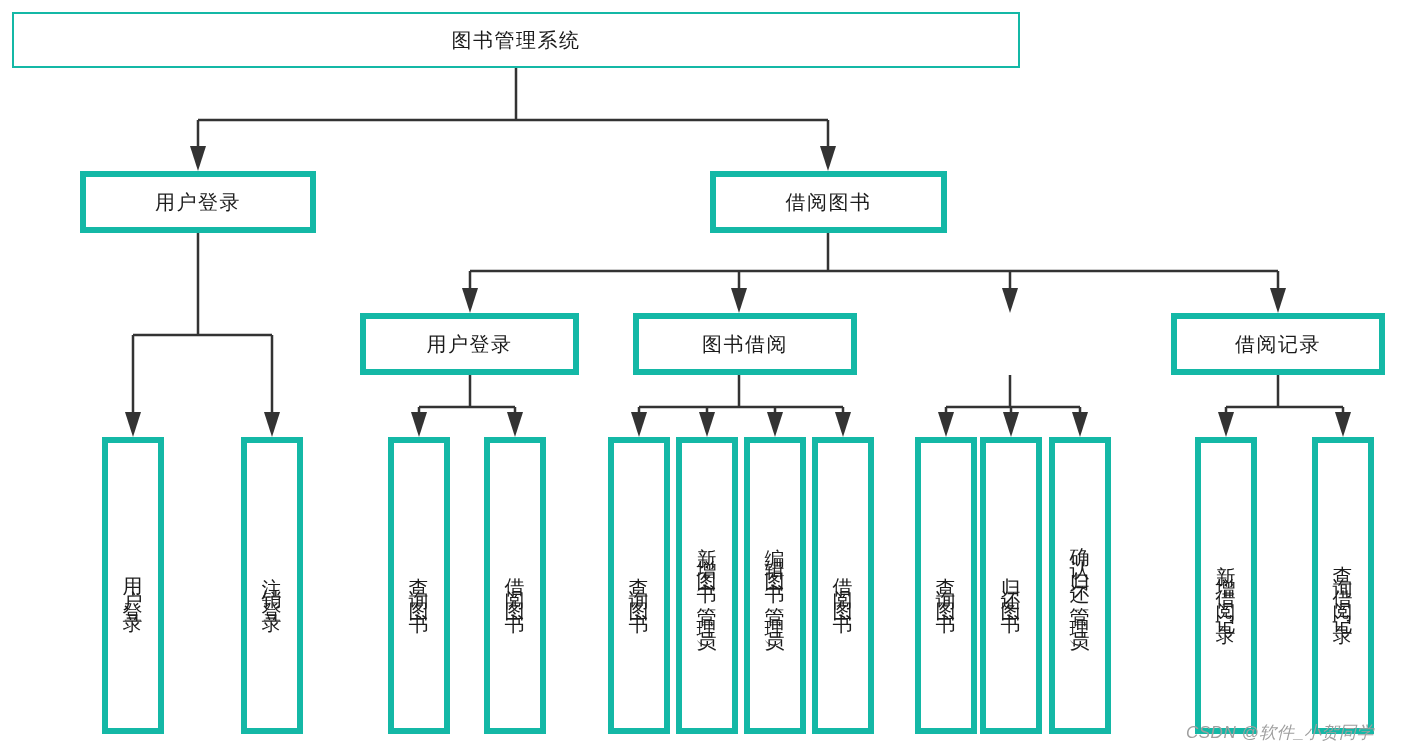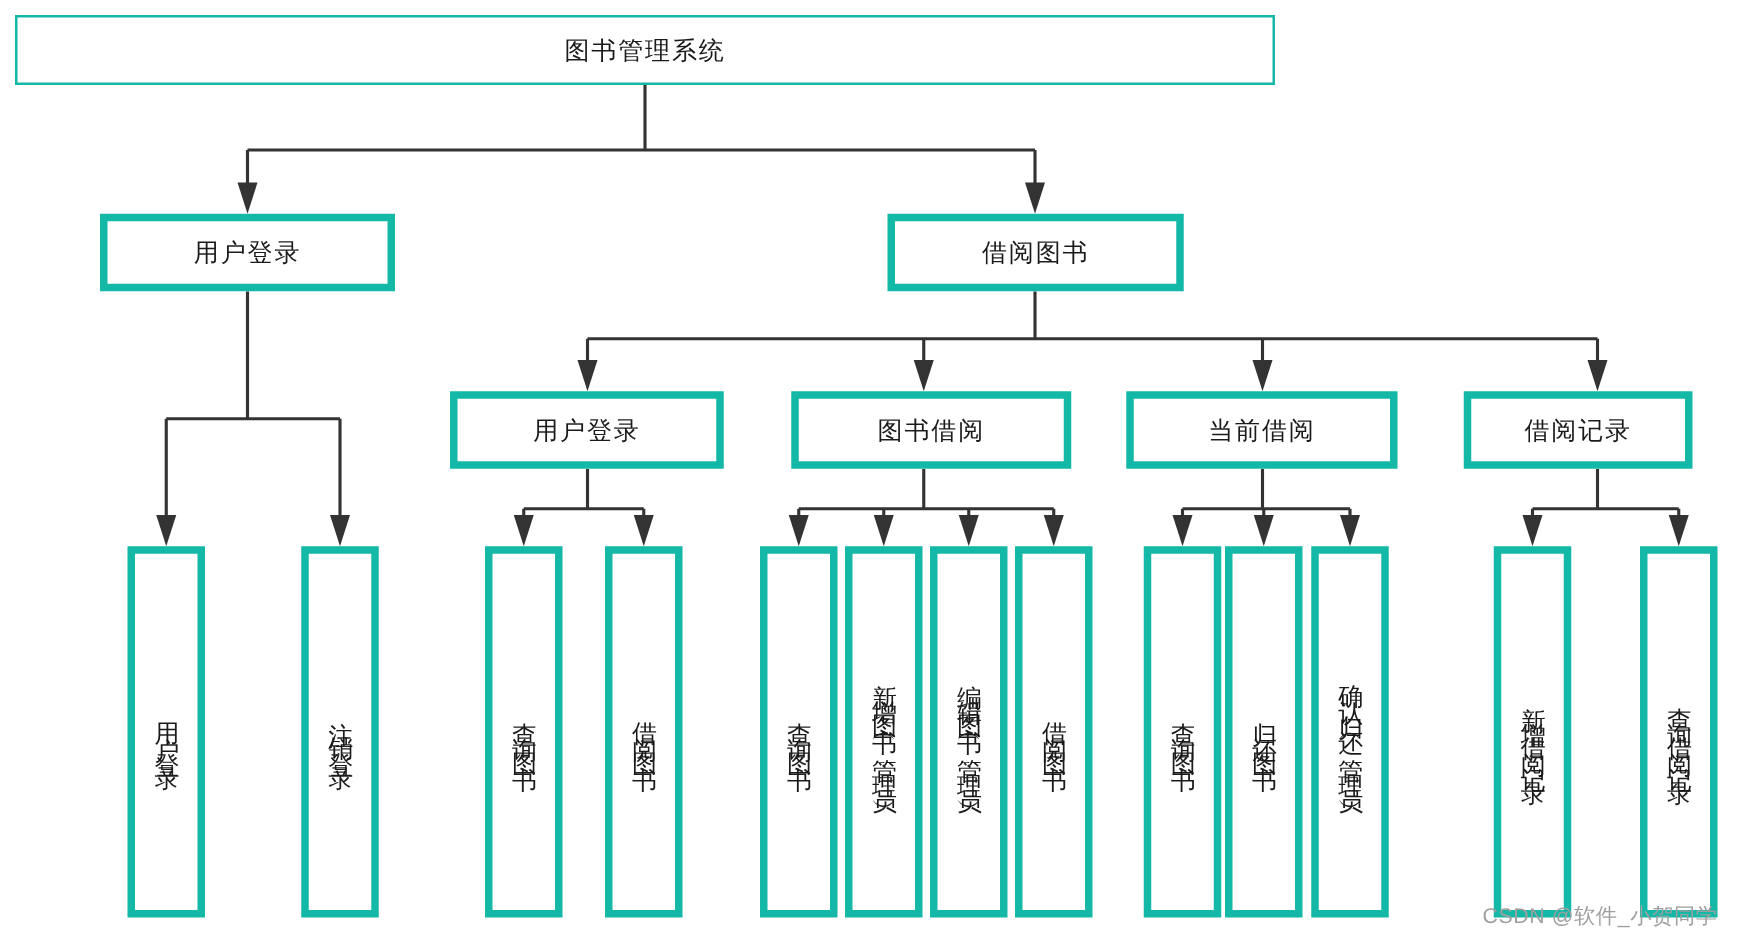--- a/index.html
+++ b/index.html
@@ -55,20 +55,21 @@
   }
   .watermark {
     position: absolute;
     left: 1186px;
     top: 721px;
     font-size: 17px;
     letter-spacing: 0.5px;
     color: #9f9f9f;
     z-index: 5;
     white-space: nowrap;
+    font-style: italic;
   }
 </style>
 </head>
 <body>
 
 <div class="stage">
 
   <svg class="wires" viewBox="0 0 1405 747" xmlns="http://www.w3.org/2000/svg">
     <g stroke="#333333" stroke-width="2.5" fill="none">
       <path d="M516 68 V120 M198 120 H828 M198 120 V150 M828 120 V150"></path>
@@ -112,24 +113,21 @@
   <div class="node" style="left:710px; top:171px; width:237px; height:62px">
     <span class="hlabel">借阅图书</span>
   </div>
 
   <div class="node" style="left:360px; top:313px; width:219px; height:62px">
     <span class="hlabel">用户登录</span>
   </div>
   <div class="node" style="left:633px; top:313px; width:224px; height:62px">
     <span class="hlabel">图书借阅</span>
   </div>
-  <div class="node" style="left:901px; top:313px; width:217px; height:62px">
-    <span class="hlabel">当前借阅</span>
-  </div>
-  <div class="node" style="left:1171px; top:313px; width:183px; height:62px">
+  <div class="node" style="left:1171px; top:313px; width:214px; height:62px">
     <span class="hlabel">借阅记录</span>
   </div>
 
   <div class="node leaf" style="left:102px; top:437px">
     <span class="vtext">用户登录</span>
   </div>
   <div class="node leaf" style="left:241px; top:437px">
     <span class="vtext">注销登录</span>
   </div>
 

